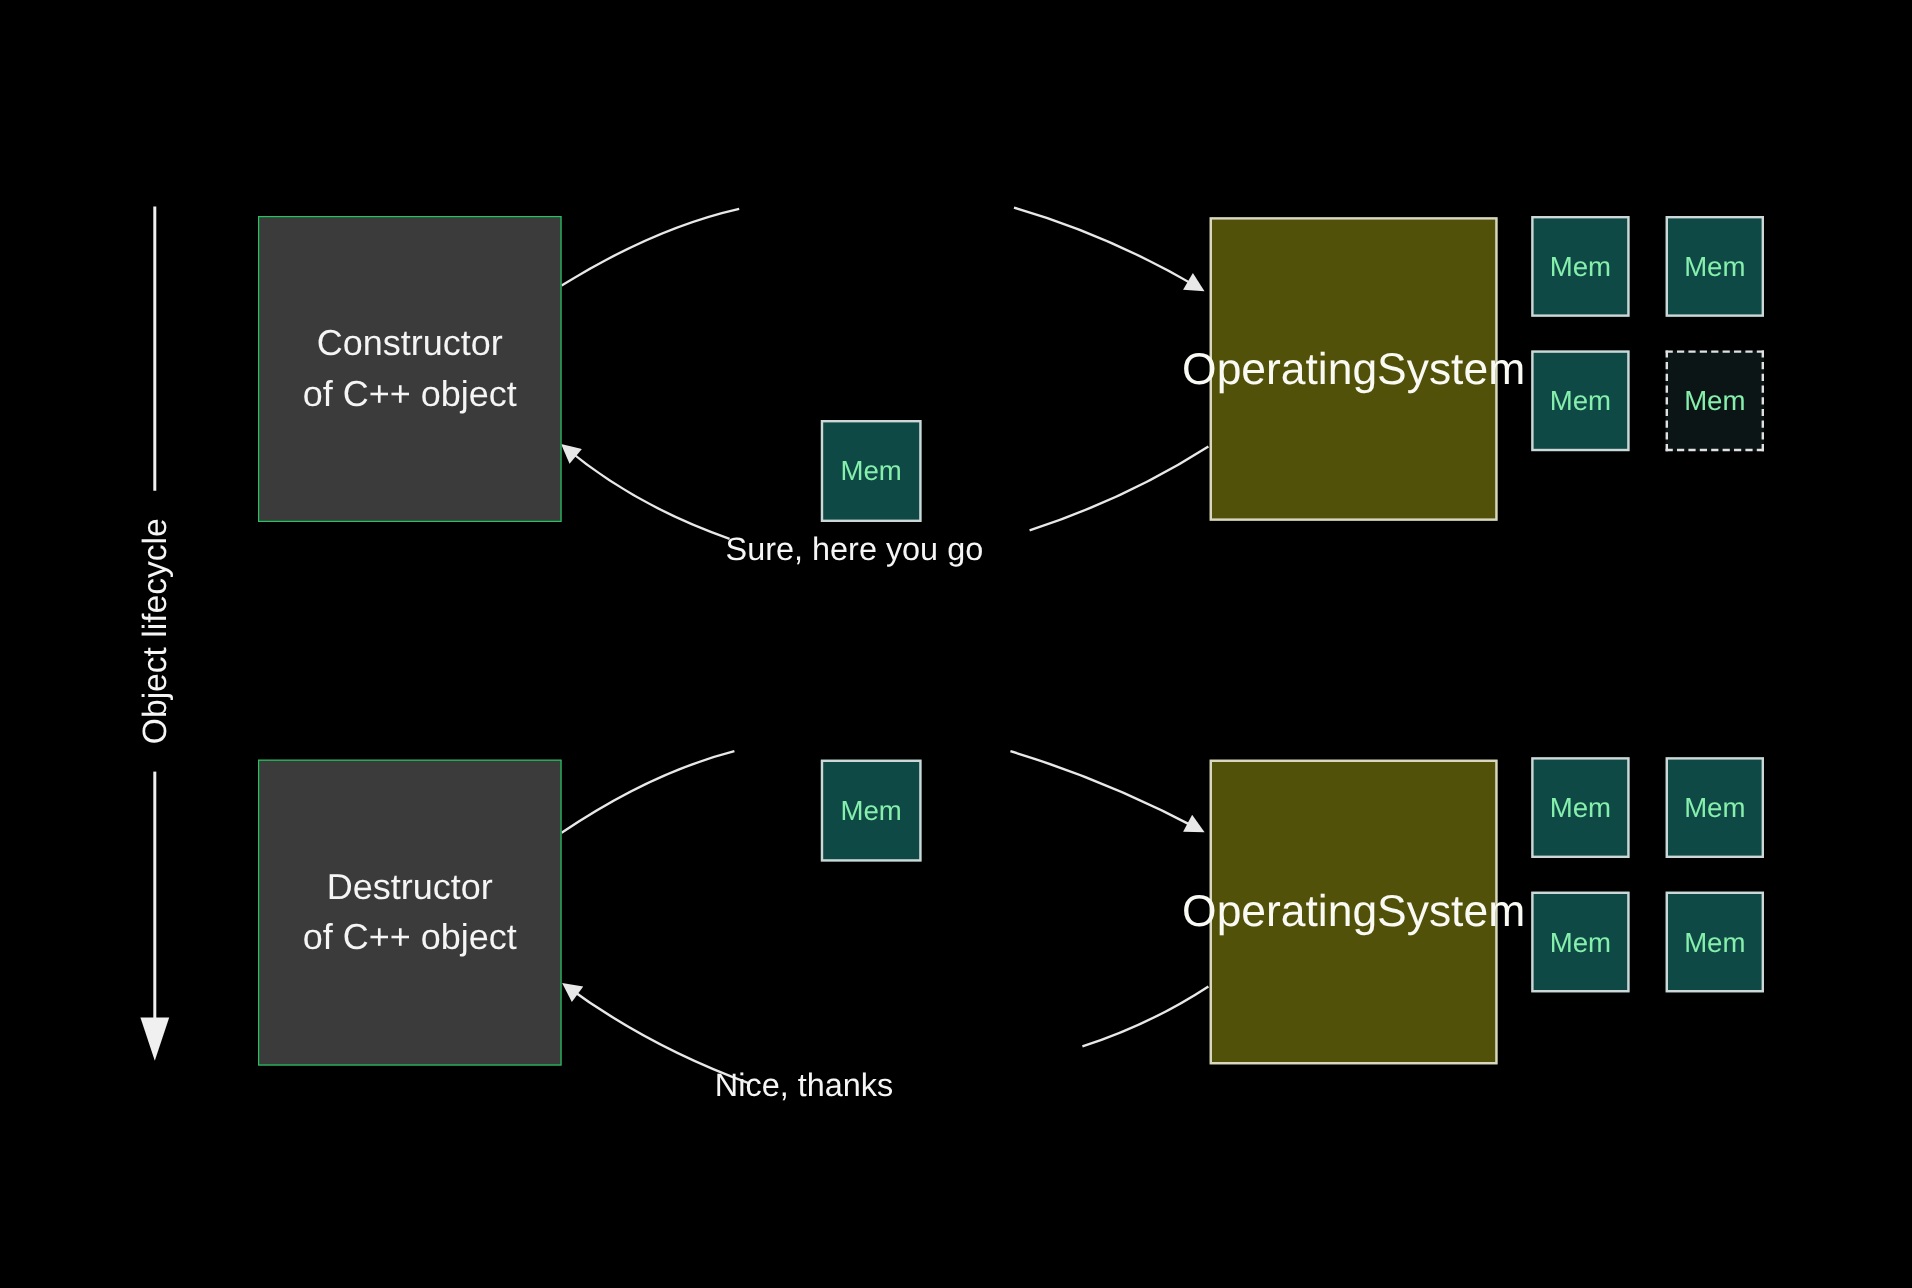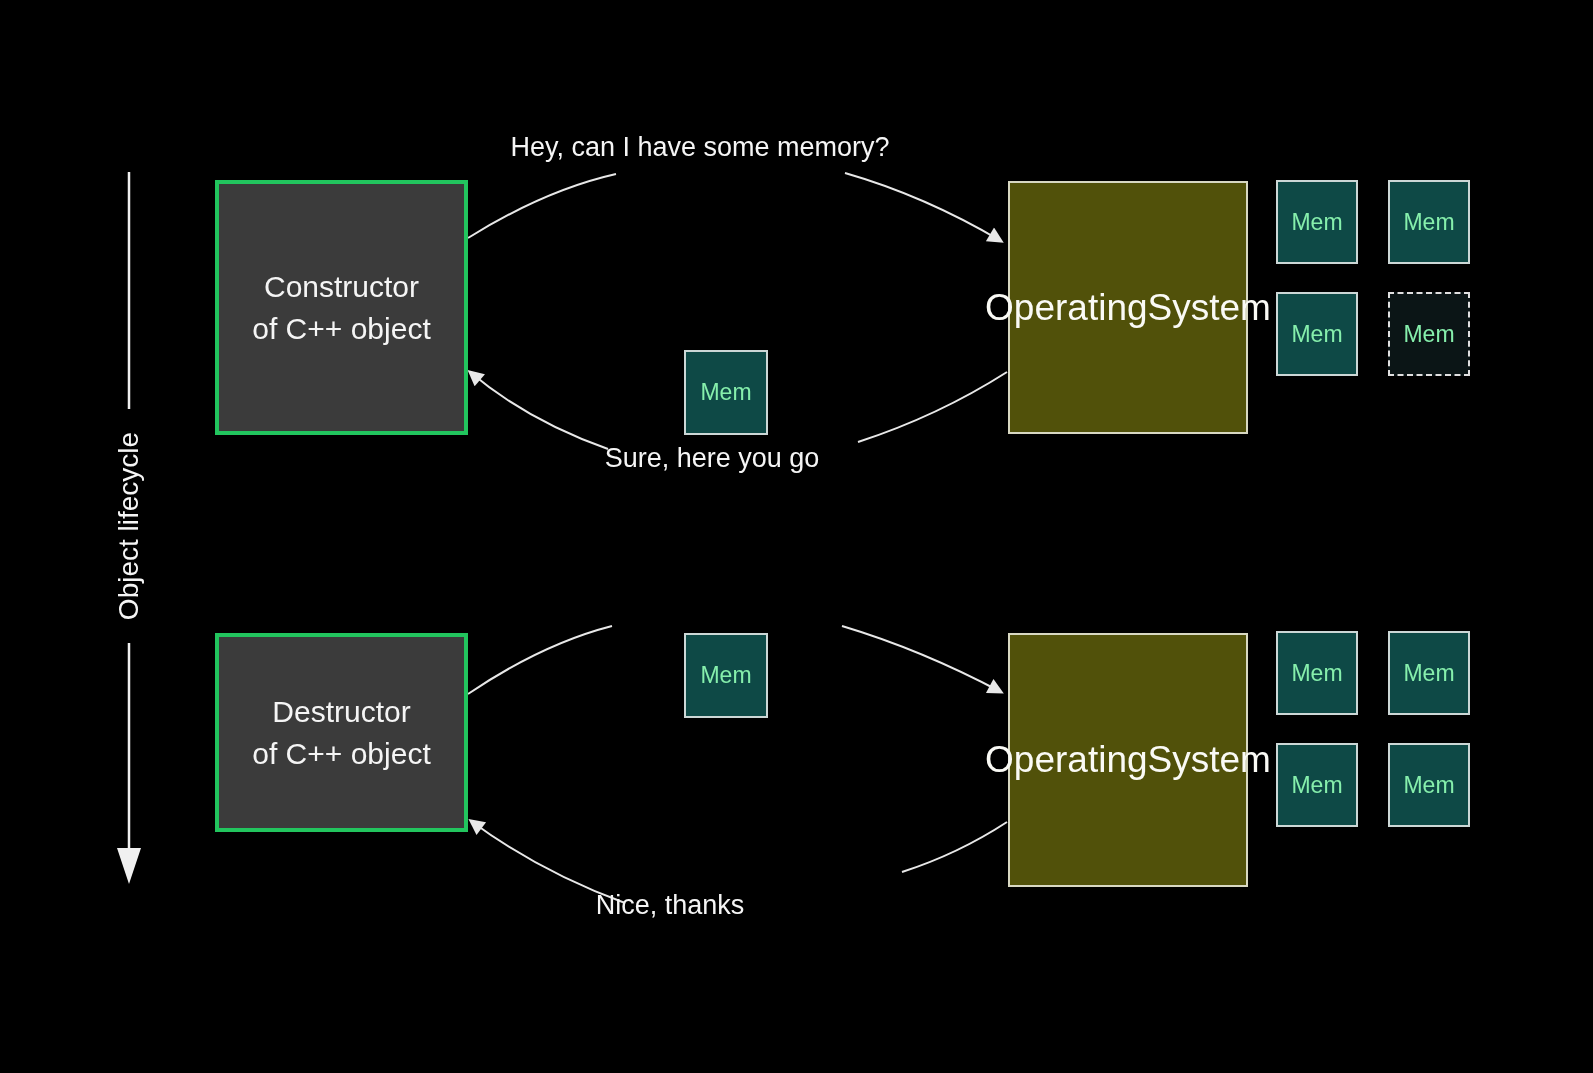--- a/index.html
+++ b/index.html
@@ -23,21 +23,21 @@
     left: 0; top: 0;
     width: 1593px; height: 1073px;
     z-index: 1;
   }
 
   .abs { position: absolute; z-index: 2; }
 
   
   .actor-box {
     background: #3b3b3b;
-    border: 4px solid #22c55e;
+    border: 1px solid #22c55e;
     display: flex;
     flex-direction: column;
     align-items: center;
     justify-content: center;
     text-align: center;
     font-size: 30px;
     line-height: 1.4;
     color: #f5f5f5;
   }
 
@@ -131,42 +131,41 @@
   <div class="abs actor-box" style="left:215px; top:180px; width:253px; height:255px;">
     <span>Constructor</span>
     <span>of C++ object</span>
   </div>
 
   <div class="abs os-box" style="left:1008px; top:181px; width:240px; height:253px;">
     <span>Operating</span>
     <span>System</span>
   </div>
 
-  <div class="abs arc-label" style="left:700px; top:147px;">Hey, can I have some memory?</div>
 
   <div class="abs arc-label" style="left:712px; top:458px;">Sure, here you go</div>
 
   <div class="abs mem-box" style="left:684px; top:350px; width:84px; height:85px;">
     <span>Mem</span>
   </div>
 
   <div class="abs mem-box" style="left:1276px; top:180px; width:82px; height:84px;">
     <span>Mem</span>
   </div>
   <div class="abs mem-box" style="left:1388px; top:180px; width:82px; height:84px;">
     <span>Mem</span>
   </div>
   <div class="abs mem-box" style="left:1276px; top:292px; width:82px; height:84px;">
     <span>Mem</span>
   </div>
   <div class="abs mem-box given" style="left:1388px; top:292px; width:82px; height:84px;">
     <span>Mem</span>
   </div>
 
-  <div class="abs actor-box" style="left:215px; top:633px; width:253px; height:199px;">
+  <div class="abs actor-box" style="left:215px; top:633px; width:253px; height:255px;">
     <span>Destructor</span>
     <span>of C++ object</span>
   </div>
 
   <div class="abs os-box" style="left:1008px; top:633px; width:240px; height:254px;">
     <span>Operating</span>
     <span>System</span>
   </div>
 
 

